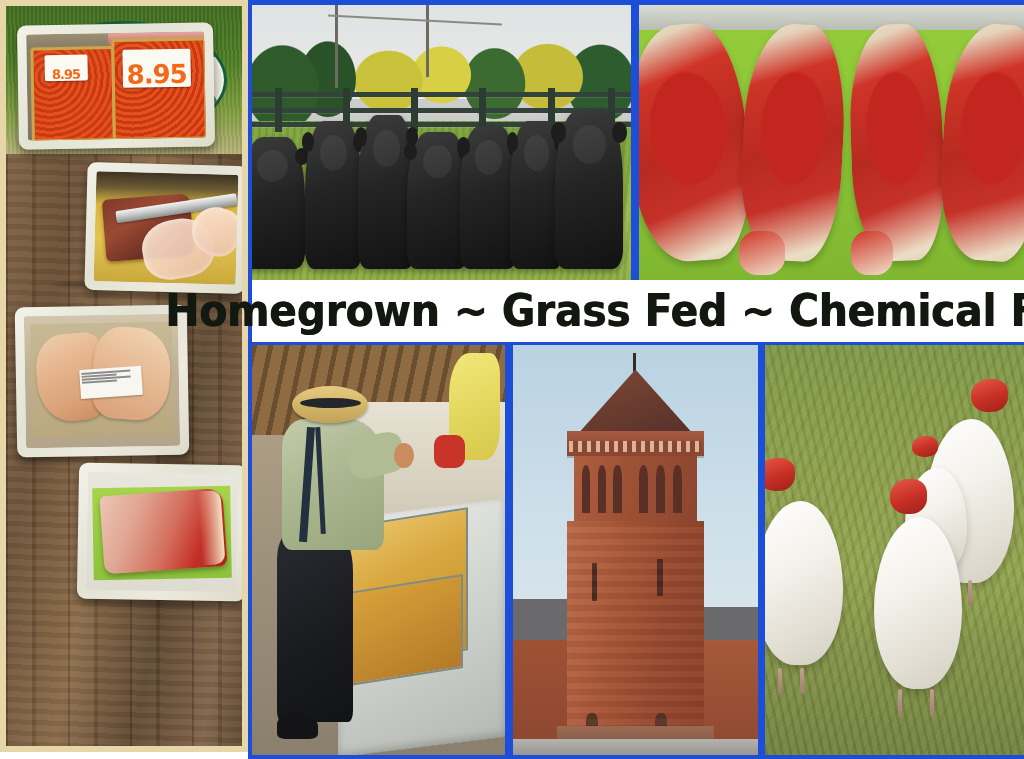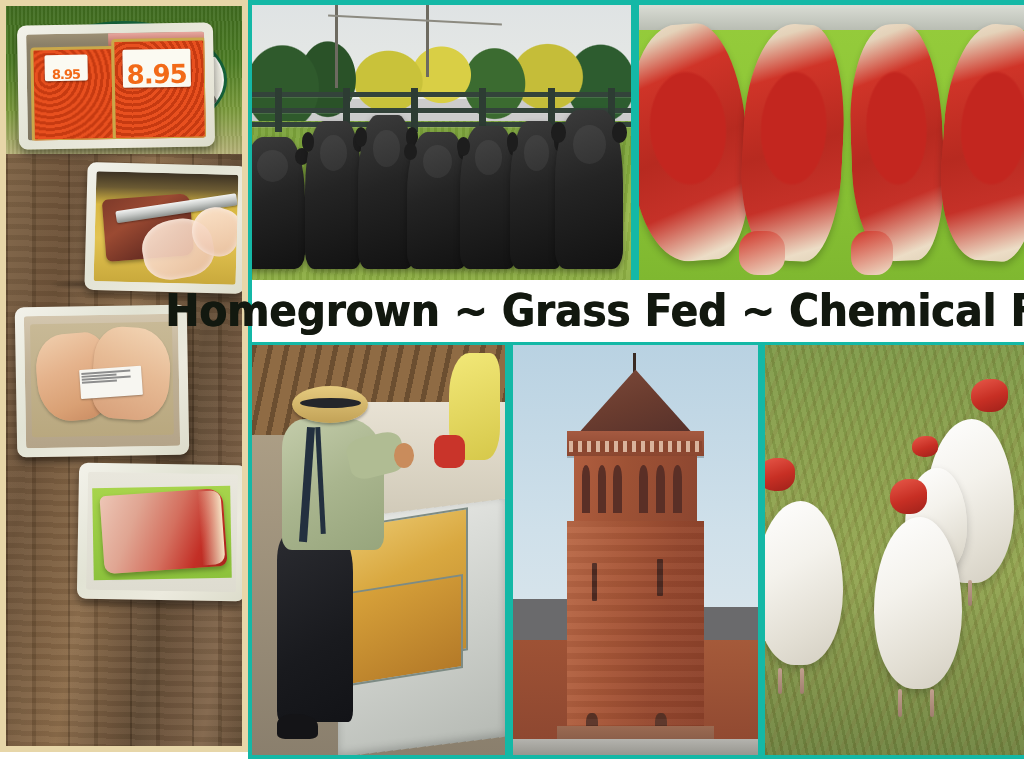--- a/index.html
+++ b/index.html
@@ -2,21 +2,21 @@
 <html><head>
 <meta charset="utf-8">
 <title>Country Meadows Farms LLC Collage</title>
 <style>
   html,body{margin:0;padding:0;background:#ffffff;}
   body{
     font-family:"Liberation Sans", sans-serif;
     width:1024px;height:759px;overflow:hidden;
   }
   #collage{
-    position:relative;width:1024px;height:759px;background:#14b8a6;
+    position:relative;width:1024px;height:759px;background:#1d4ed8;
   }
 
   
   .left-col{
     position:absolute;left:0;top:0;width:248px;height:752px;
     background:#e7d6a8;
     padding:6px;box-sizing:border-box;
   }
   .left-inner{
     position:relative;width:100%;height:100%;overflow:hidden;

